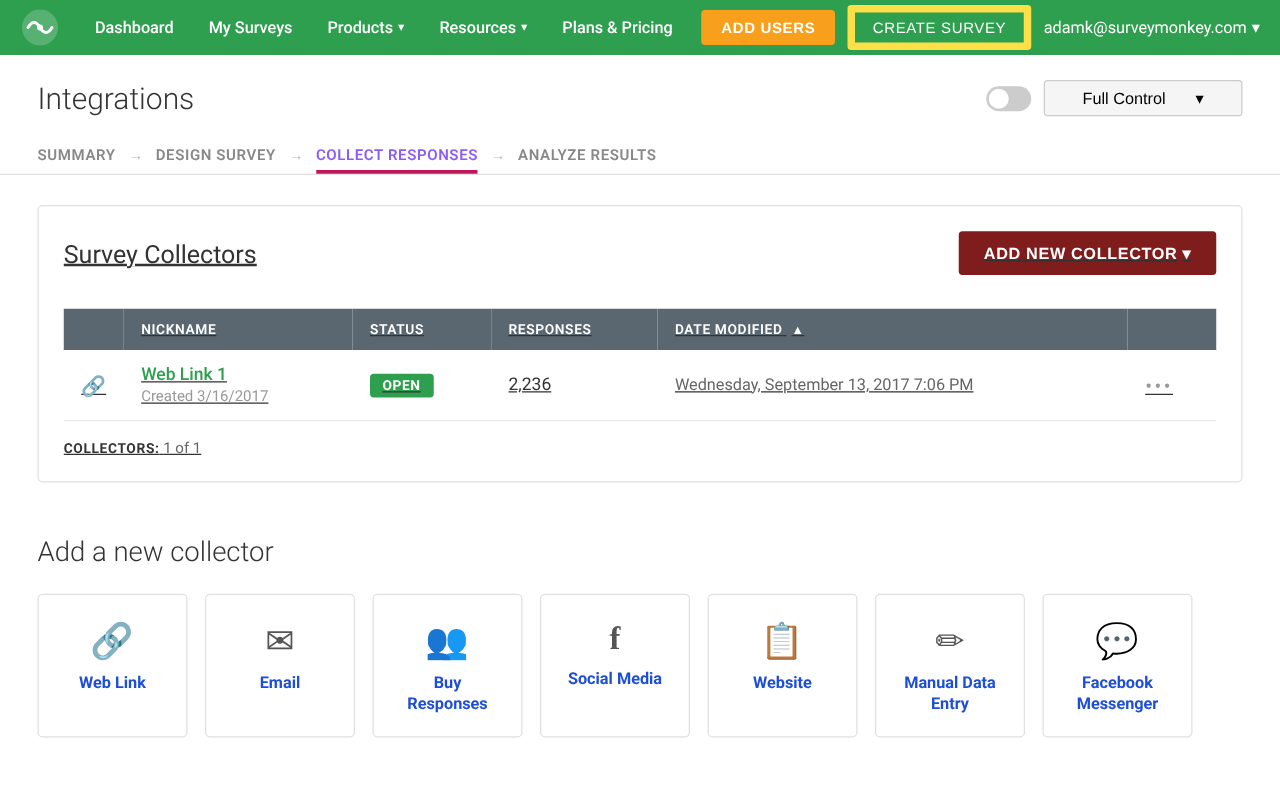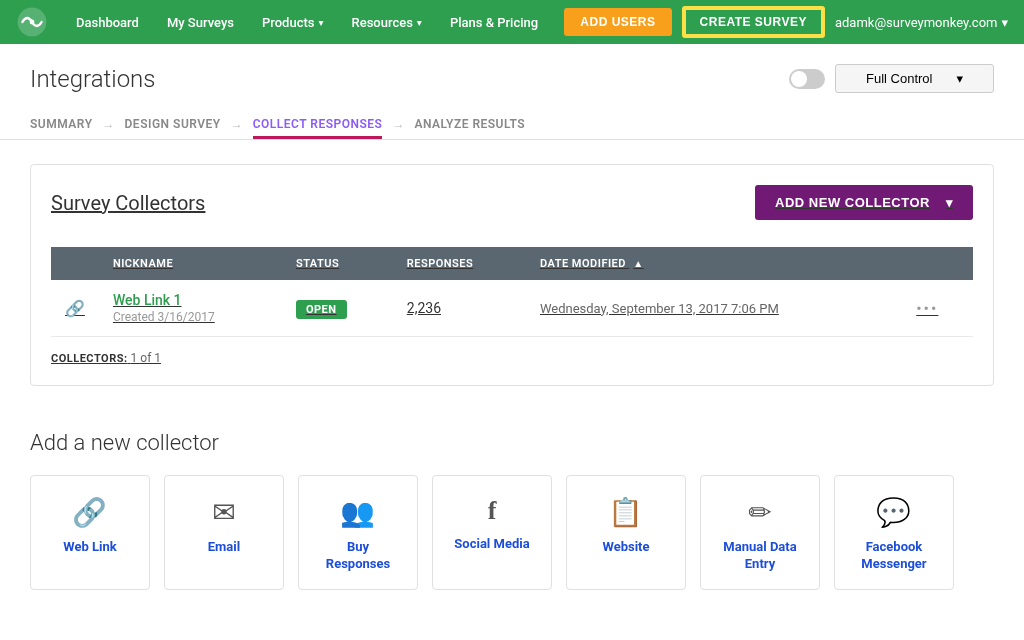--- a/index.html
+++ b/index.html
@@ -49,24 +49,24 @@
       padding: 7px 16px;
       font-size: 12px;
       font-weight: 700;
       border-radius: 3px;
       cursor: pointer;
       letter-spacing: 0.5px;
     }
     .btn-create-survey {
       background: transparent;
       color: #fff;
-      border: 4px solid #fde047;
+      border: 6px solid #fde047;
       padding: 5px 14px;
       font-size: 12px;
-      font-weight: 700;
+      font-weight: 400;
       border-radius: 3px;
       cursor: pointer;
       letter-spacing: 0.5px;
     }
     .navbar-user {
       color: #fff;
       font-size: 13px;
       display: flex;
       align-items: center;
       gap: 4px;
@@ -172,32 +172,32 @@
       align-items: center;
       justify-content: space-between;
       margin-bottom: 20px;
     }
     .collectors-title {
       font-size: 20px;
       font-weight: 400;
       color: #333;
     }
     .btn-add-collector {
-      background: #701a75;
+      background: #7f1d1d;
       color: #fff;
       border: none;
       padding: 10px 20px;
       font-size: 13px;
       font-weight: 700;
       border-radius: 3px;
       cursor: pointer;
       letter-spacing: 0.5px;
       display: flex;
       align-items: flex-start;
-      gap: 16px;
+      gap: 4px;
     }
 
     
     .collectors-table {
       width: 100%;
       border-collapse: collapse;
       margin-top: 27px;
     }
     .collectors-table thead tr {
       background: #5b6770;

